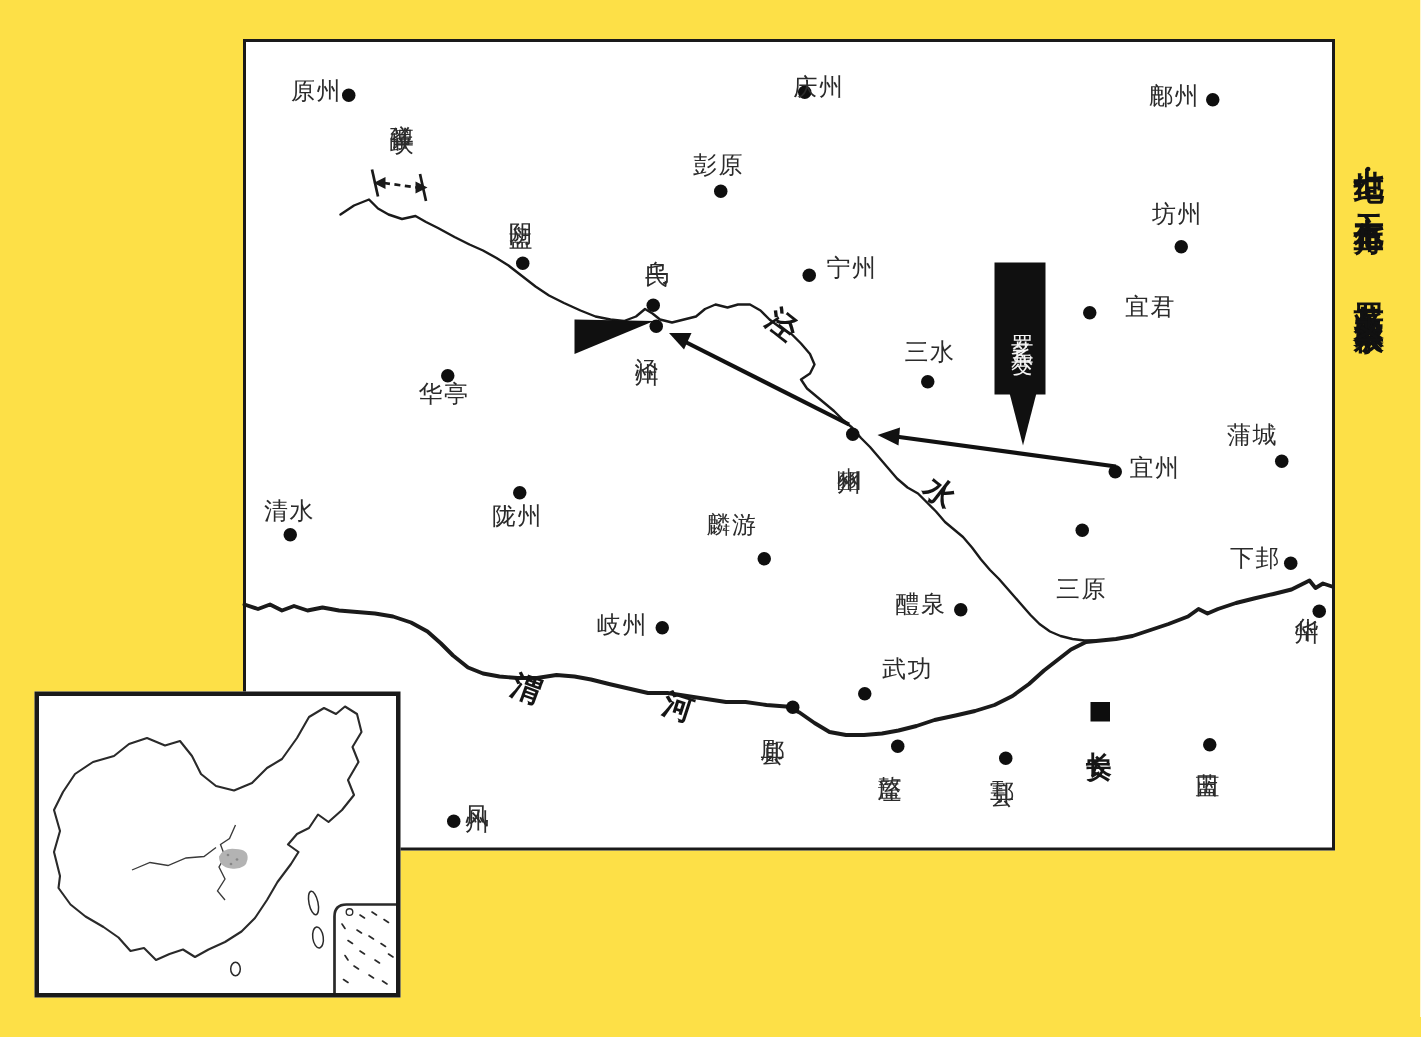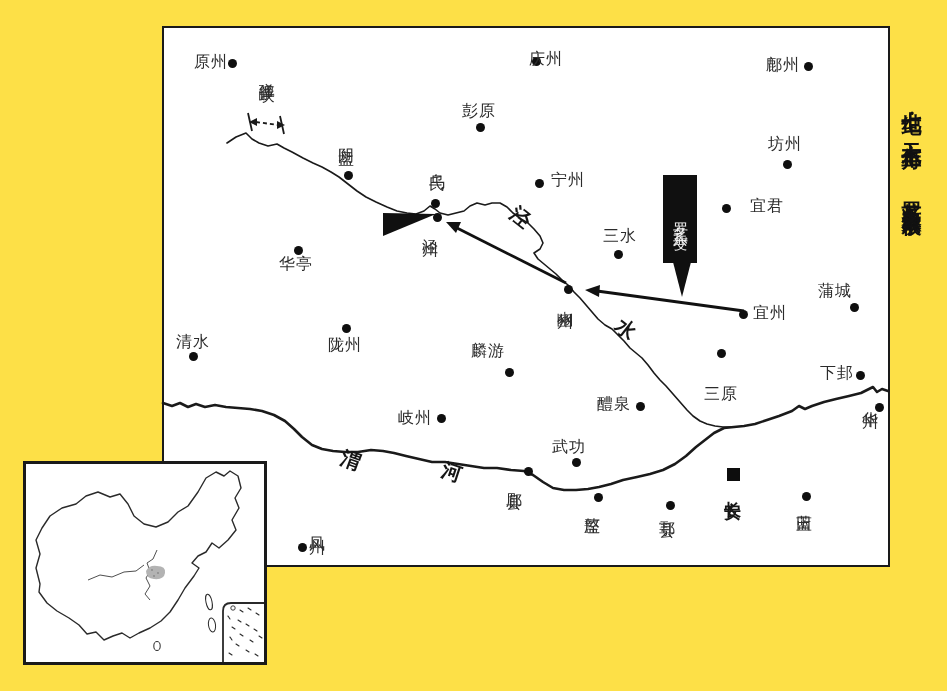--- a/index.html
+++ b/index.html
@@ -151,21 +151,21 @@
       <div class="city-label h" style="left: 820px; top: 365px;">下邽</div>
       <div class="dot" style="left: 504.5px; top: 367.5px;"></div>
       <div class="city-label h" style="left: 471px; top: 343px;">麟游</div>
       <div class="dot" style="left: 436.5px; top: 413.5px;"></div>
       <div class="city-label h" style="left: 398px; top: 410px;">岐州</div>
       <div class="dot" style="left: 874.5px; top: 402.5px;"></div>
       <div class="city-label v" style="left: 861px; top: 398px;">华州</div>
       <div class="dot" style="left: 635.5px; top: 401.5px;"></div>
       <div class="city-label h" style="left: 597px; top: 396px;">醴泉</div>
       <div class="dot" style="left: 571.5px; top: 457.5px;"></div>
-      <div class="city-label h" style="left: 552px; top: 439px;">武功</div>
+      <div class="city-label h" style="left: 588px; top: 439px;">武功</div>
       <div class="dot" style="left: 523.5px; top: 466.5px;"></div>
       <div class="city-label v" style="left: 505px; top: 480px;">郿县</div>
       <div class="dot" style="left: 593.5px; top: 492.5px;"></div>
       <div class="city-label v" style="left: 583px; top: 505px;">盩厔</div>
       <div class="dot" style="left: 665.5px; top: 500.5px;"></div>
       <div class="city-label v" style="left: 658px; top: 508px;">鄠县</div>
       <div class="dot" style="left: 801.5px; top: 491.5px;"></div>
       <div class="city-label v" style="left: 795px; top: 502px;">蓝田</div>
       <div class="dot" style="left: 297.5px; top: 542.5px;"></div>
       <div class="city-label v" style="left: 308px; top: 524px;">凤州</div>

